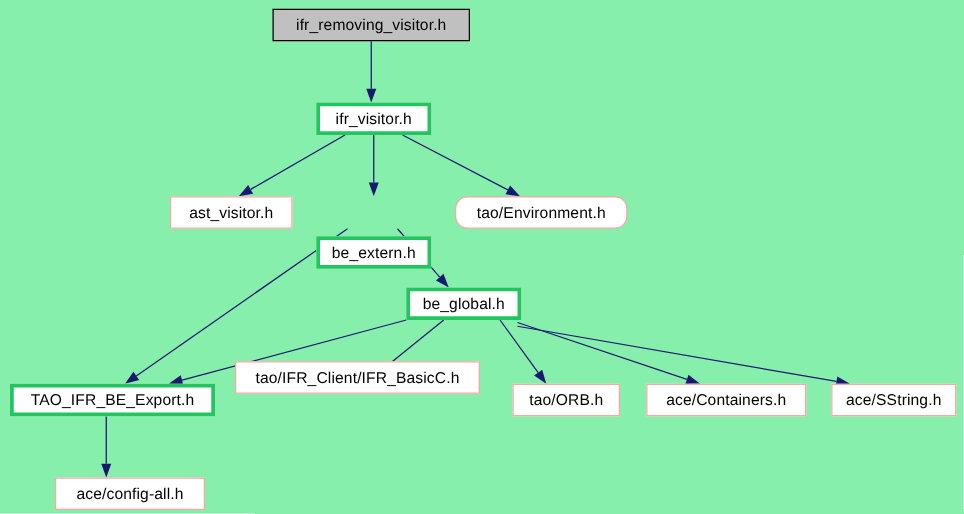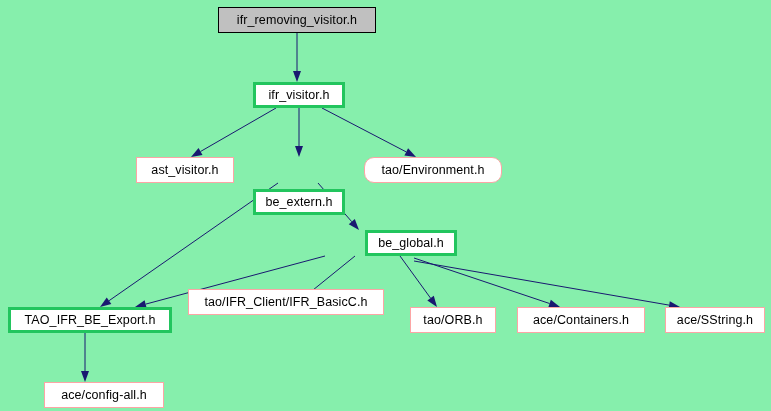--- a/index.html
+++ b/index.html
@@ -88,21 +88,21 @@
       </div>
       <div class="node" style="left: 136px; top: 157px; width: 98px;">
         <span>ast_visitor.h</span>
       </div>
       <div class="node strong" style="left: 253px; top: 157px; width: 92px; margin-top: 32px;">
         <span>be_extern.h</span>
       </div>
       <div class="node" style="left: 364px; top: 157px; width: 138px; border-radius: 10px;">
         <span>tao/Environment.h</span>
       </div>
-      <div class="node strong" style="left: 325px; top: 230px; width: 92px; margin-left: 40px;">
+      <div class="node strong" style="left: 325px; top: 230px; width: 92px;">
         <span>be_global.h</span>
       </div>
       <div class="node strong" style="left: 8px; top: 307px; width: 164px;">
         <span>TAO_IFR_BE_Export.h</span>
       </div>
       <div class="node" style="left: 188px; top: 289px; width: 196px;">
         <span>tao/IFR_Client/IFR_BasicC.h</span>
       </div>
       <div class="node" style="left: 410px; top: 307px; width: 86px;">
         <span>tao/ORB.h</span>

